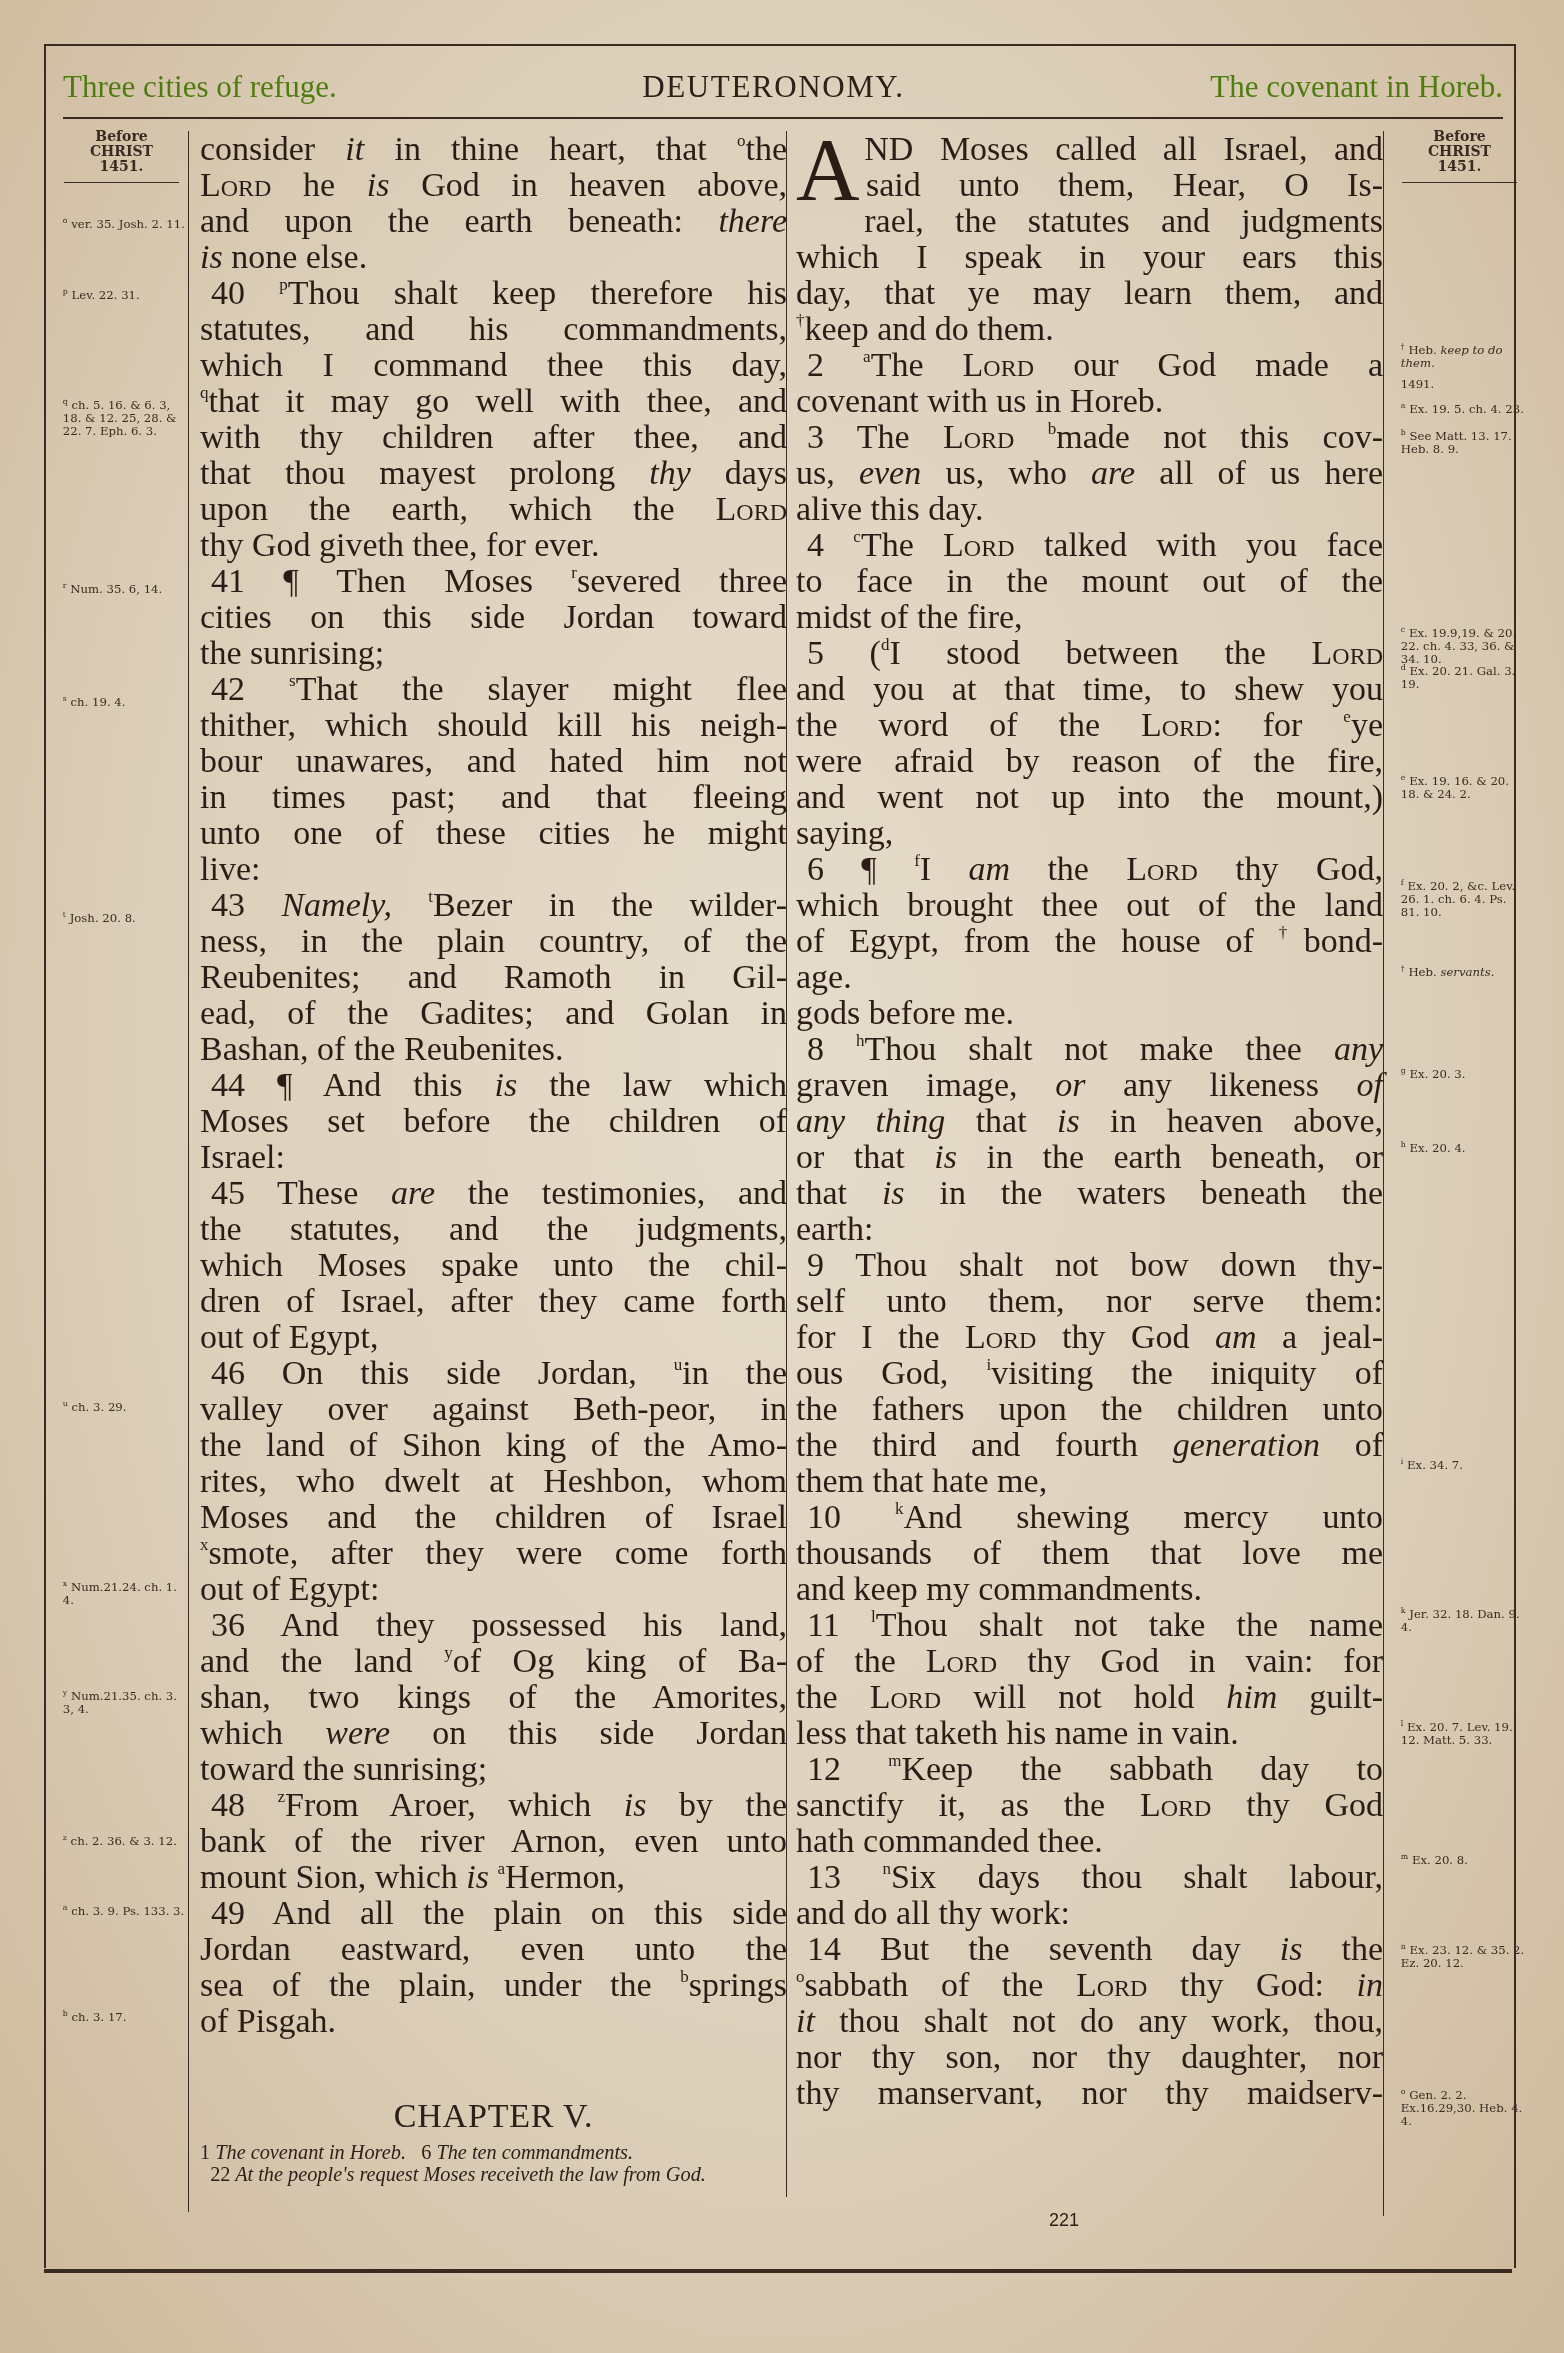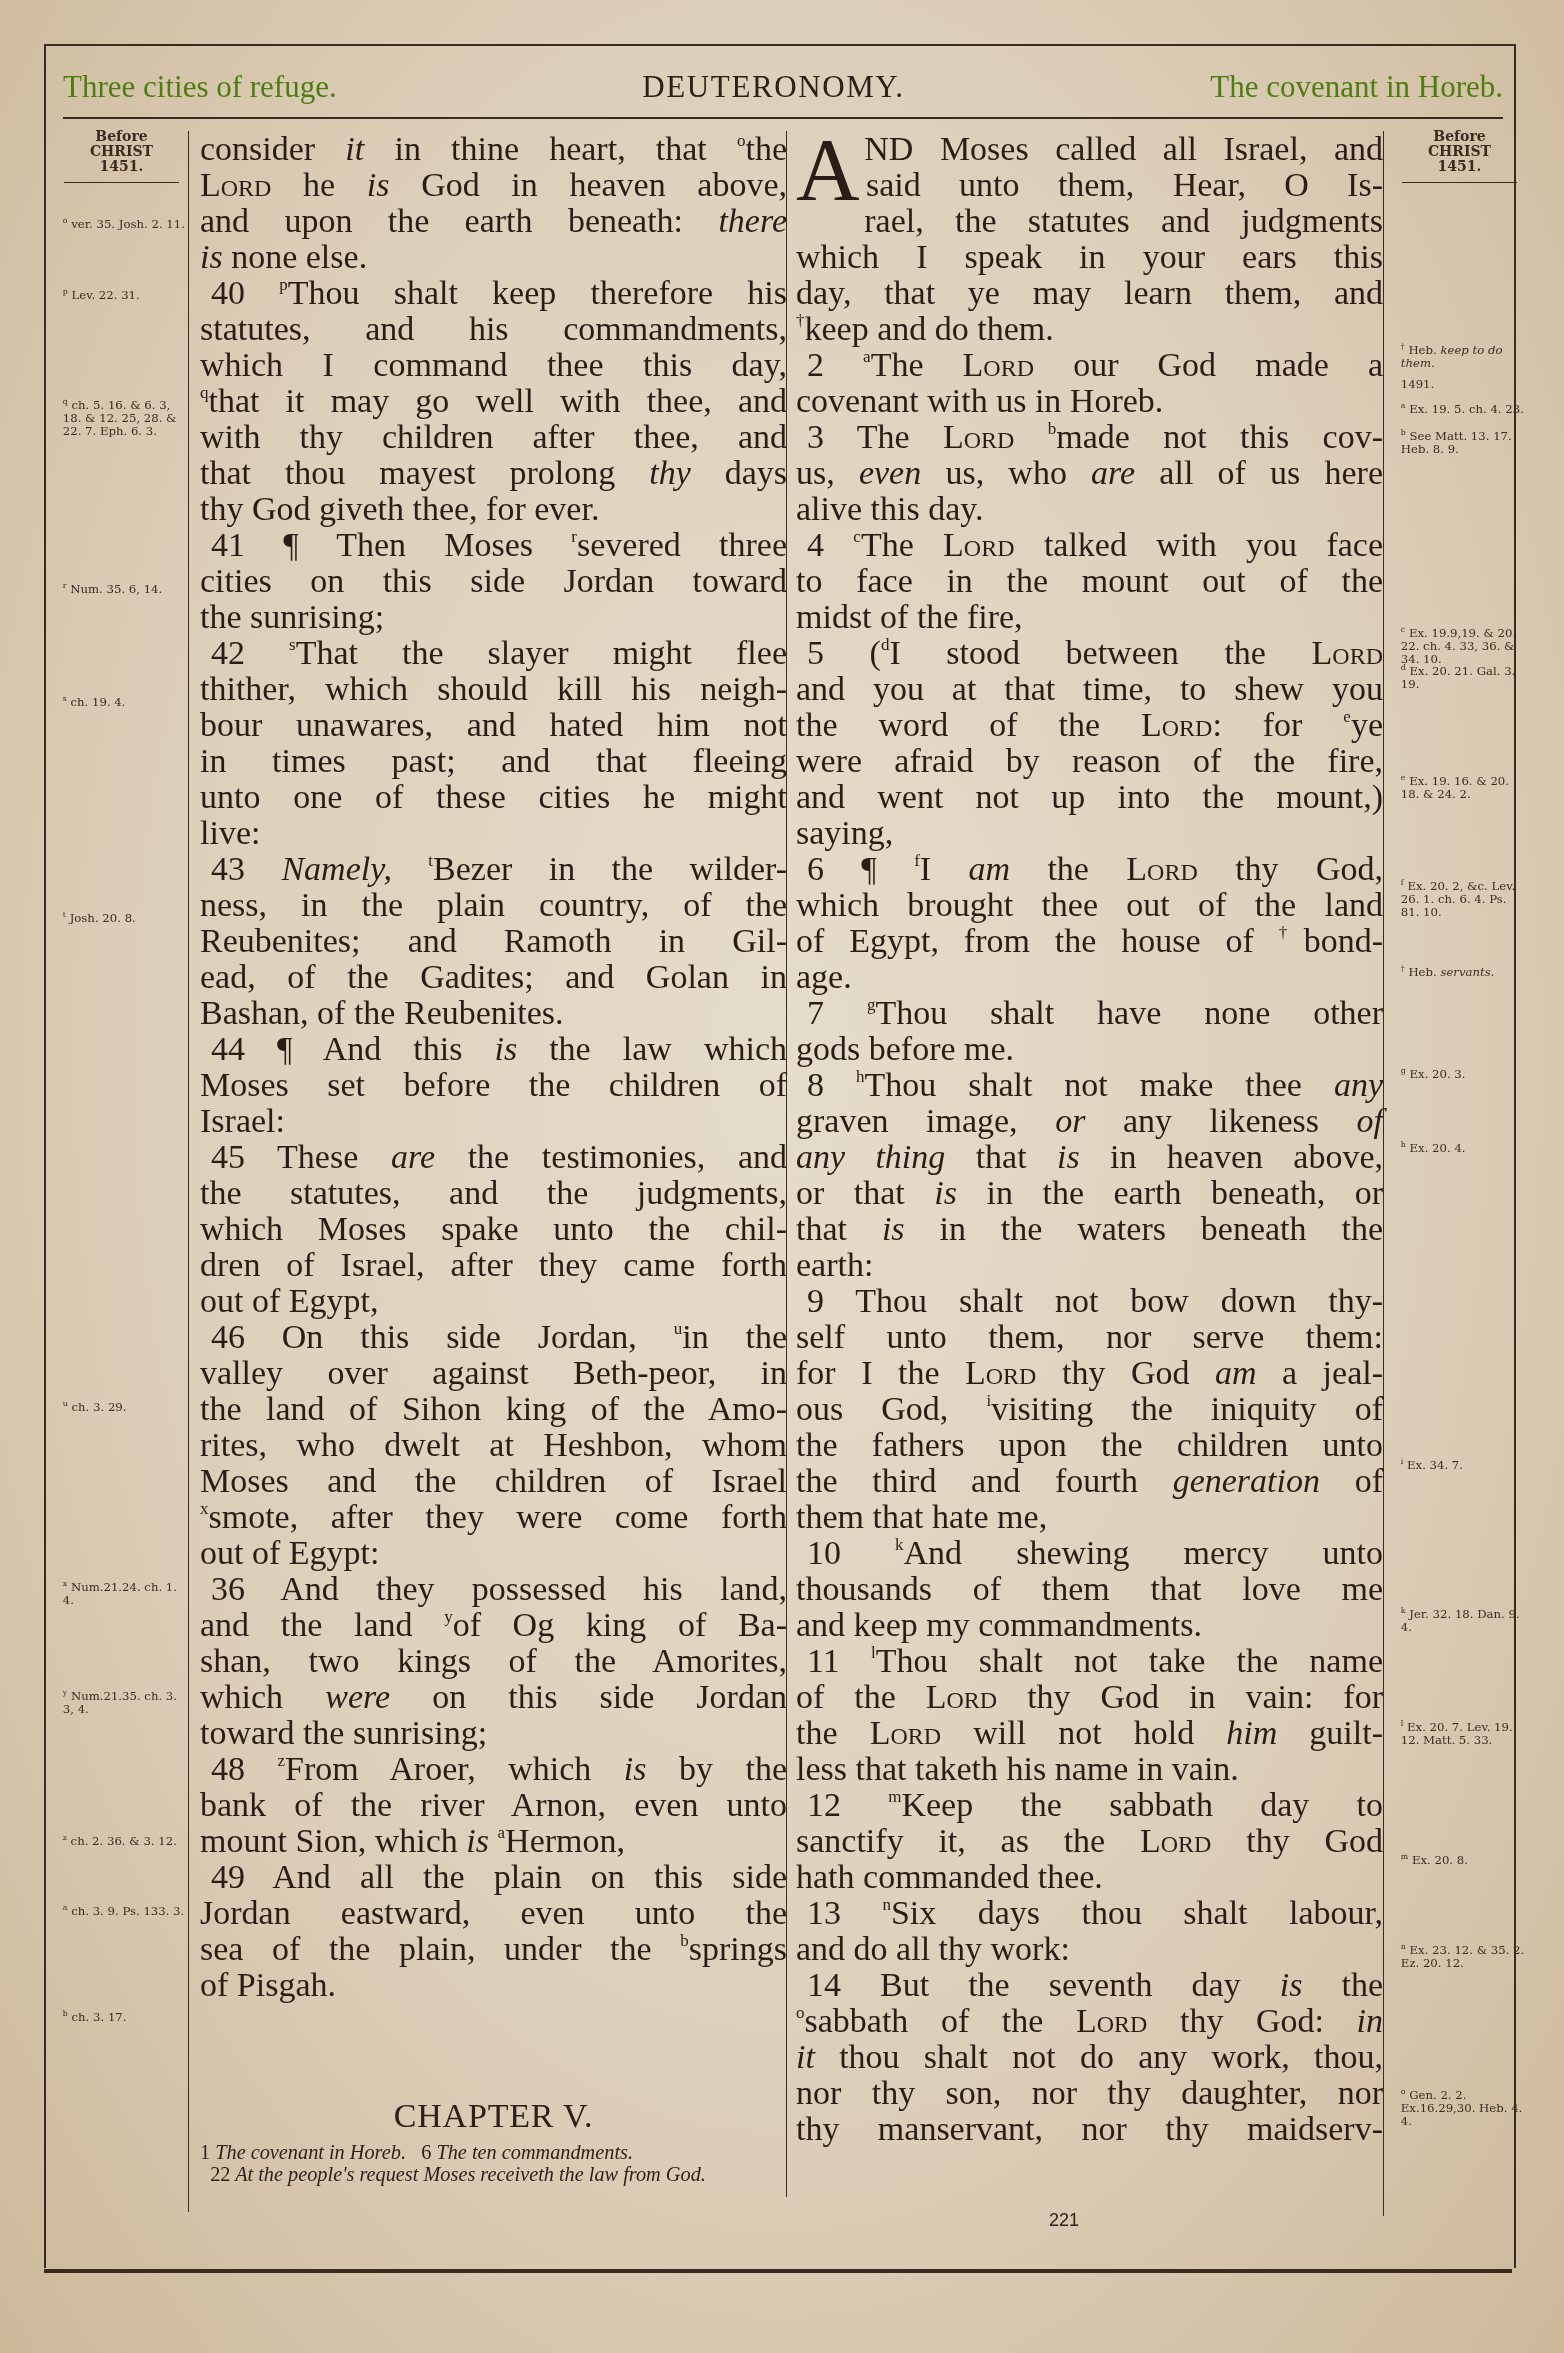--- a/index.html
+++ b/index.html
@@ -105,20 +105,21 @@
     <span class="line">consider <span class="it">it</span> in thine heart, that <sup class="ref">o</sup>the</span>
     <span class="line"><span class="sc">Lord</span> he <span class="it">is</span> God in heaven above,</span>
     <span class="line">and upon the earth beneath: <span class="it">there</span></span>
     <span class="line last"><span class="it">is</span> none else.</span>
     <span class="line indent">40 <sup class="ref">p</sup>Thou shalt keep therefore his</span>
     <span class="line">statutes, and his commandments,</span>
     <span class="line">which I command thee this day,</span>
     <span class="line"><sup class="ref">q</sup>that it may go well with thee, and</span>
     <span class="line">with thy children after thee, and</span>
     <span class="line">that thou mayest prolong <span class="it">thy</span> days</span>
+    <span class="line">upon the earth, which the <span class="sc">Lord</span></span>
     <span class="line last">thy God giveth thee, for ever.</span>
     <span class="line indent">41 ¶ Then Moses <sup class="ref">r</sup>severed three</span>
     <span class="line">cities on this side Jordan toward</span>
     <span class="line last">the sunrising;</span>
     <span class="line indent">42 <sup class="ref">s</sup>That the slayer might flee</span>
     <span class="line">thither, which should kill his neigh-</span>
     <span class="line">bour unawares, and hated him not</span>
     <span class="line">in times past; and that fleeing</span>
     <span class="line">unto one of these cities he might</span>
     <span class="line last">live:</span>
@@ -181,21 +182,20 @@
     <span class="line indent">5 (<sup class="ref">d</sup>I stood between the <span class="sc">Lord</span></span>
     <span class="line">and you at that time, to shew you</span>
     <span class="line">the word of the <span class="sc">Lord</span>: for <sup class="ref">e</sup>ye</span>
     <span class="line">were afraid by reason of the fire,</span>
     <span class="line">and went not up into the mount,)</span>
     <span class="line last">saying,</span>
     <span class="line indent">6 ¶ <sup class="ref">f</sup>I <span class="it">am</span> the <span class="sc">Lord</span> thy God,</span>
     <span class="line">which brought thee out of the land</span>
     <span class="line">of Egypt, from the house of <sup class="ref">†</sup>bond-</span>
     <span class="line last">age.</span>
-    <span class="line indent">7 <sup class="ref">g</sup>Thou shalt have none other</span>
     <span class="line last">gods before me.</span>
     <span class="line indent">8 <sup class="ref">h</sup>Thou shalt not make thee <span class="it">any</span></span>
     <span class="line">graven image, <span class="it">or</span> any likeness <span class="it">of</span></span>
     <span class="line"><span class="it">any thing</span> that <span class="it">is</span> in heaven above,</span>
     <span class="line">or that <span class="it">is</span> in the earth beneath, or</span>
     <span class="line">that <span class="it">is</span> in the waters beneath the</span>
     <span class="line last">earth:</span>
     <span class="line indent">9 Thou shalt not bow down thy-</span>
     <span class="line">self unto them, nor serve them:</span>
     <span class="line">for I the <span class="sc">Lord</span> thy God <span class="it">am</span> a jeal-</span>

